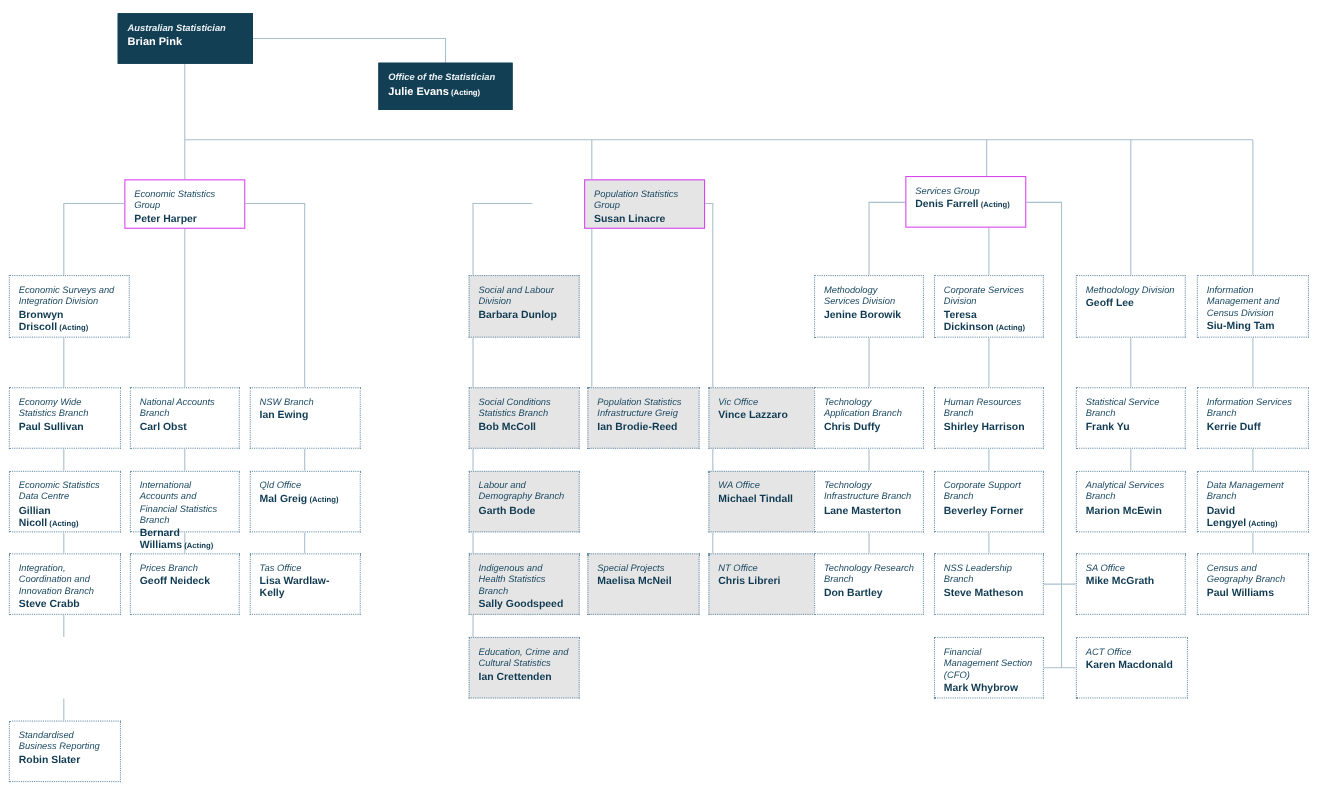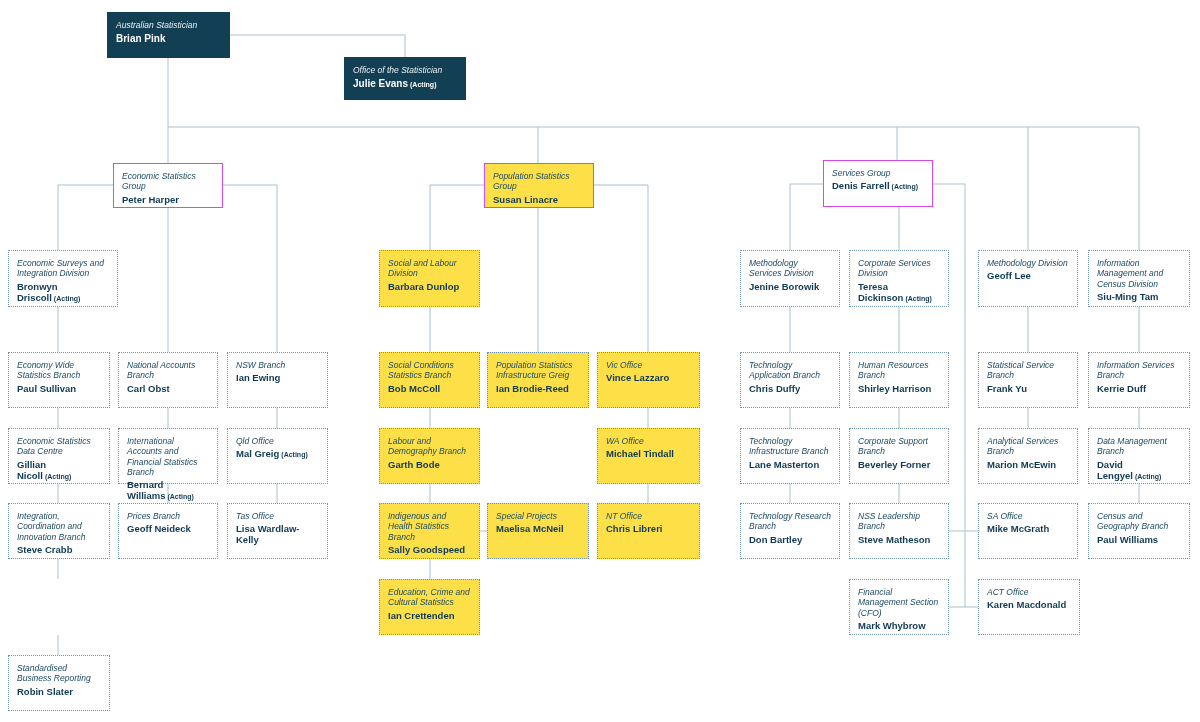--- a/index.html
+++ b/index.html
@@ -2,27 +2,27 @@
 <html><head>
 <meta charset="utf-8">
 <style>
   html,body{margin:0;padding:0;background:#ffffff;}
   #stage{position:relative;width:1200px;height:722px;background:#ffffff;
          font-family:"Liberation Sans", sans-serif;overflow:hidden;}
   svg.lines{position:absolute;left:0;top:0;}
   .node{position:absolute;box-sizing:border-box;padding:7px 7px 4px 8px;background:#ffffff;
         border:1px dotted #6e93ac;}
   .node.nw{background:#ffffff;}
-  .node.nb{background:#fde047;}
+  .node.nb{background:#e5e5e5;margin-left:47px;}
   .node.nd{background:#133f54;border:1px solid #133f54;}
   .node.grp{border:1px solid #d946ef;}
   .role{font-style:italic;font-size:8.5px;line-height:1.22;color:#1c4a63;margin-bottom:3px;}
   .person{font-weight:bold;font-size:9.5px;line-height:1.15;color:#0f3a52;}
   .suffix{font-weight:bold;font-size:7px;margin-left:2px;}
-  .nd .role{color:#e9f0f4;margin-bottom:3px;}
+  .nd .role{color:#e9f0f4;margin-bottom:3px;font-weight:bold;}
   .nd .person{color:#ffffff;font-size:10px;}
 </style>
 </head>
 <body>
 
 <div id="stage">
 
   <svg class="lines" width="1200" height="722">
     <path fill="none" stroke="#a9c0cd" stroke-width="1" d="
       M230 35 H405 V57

